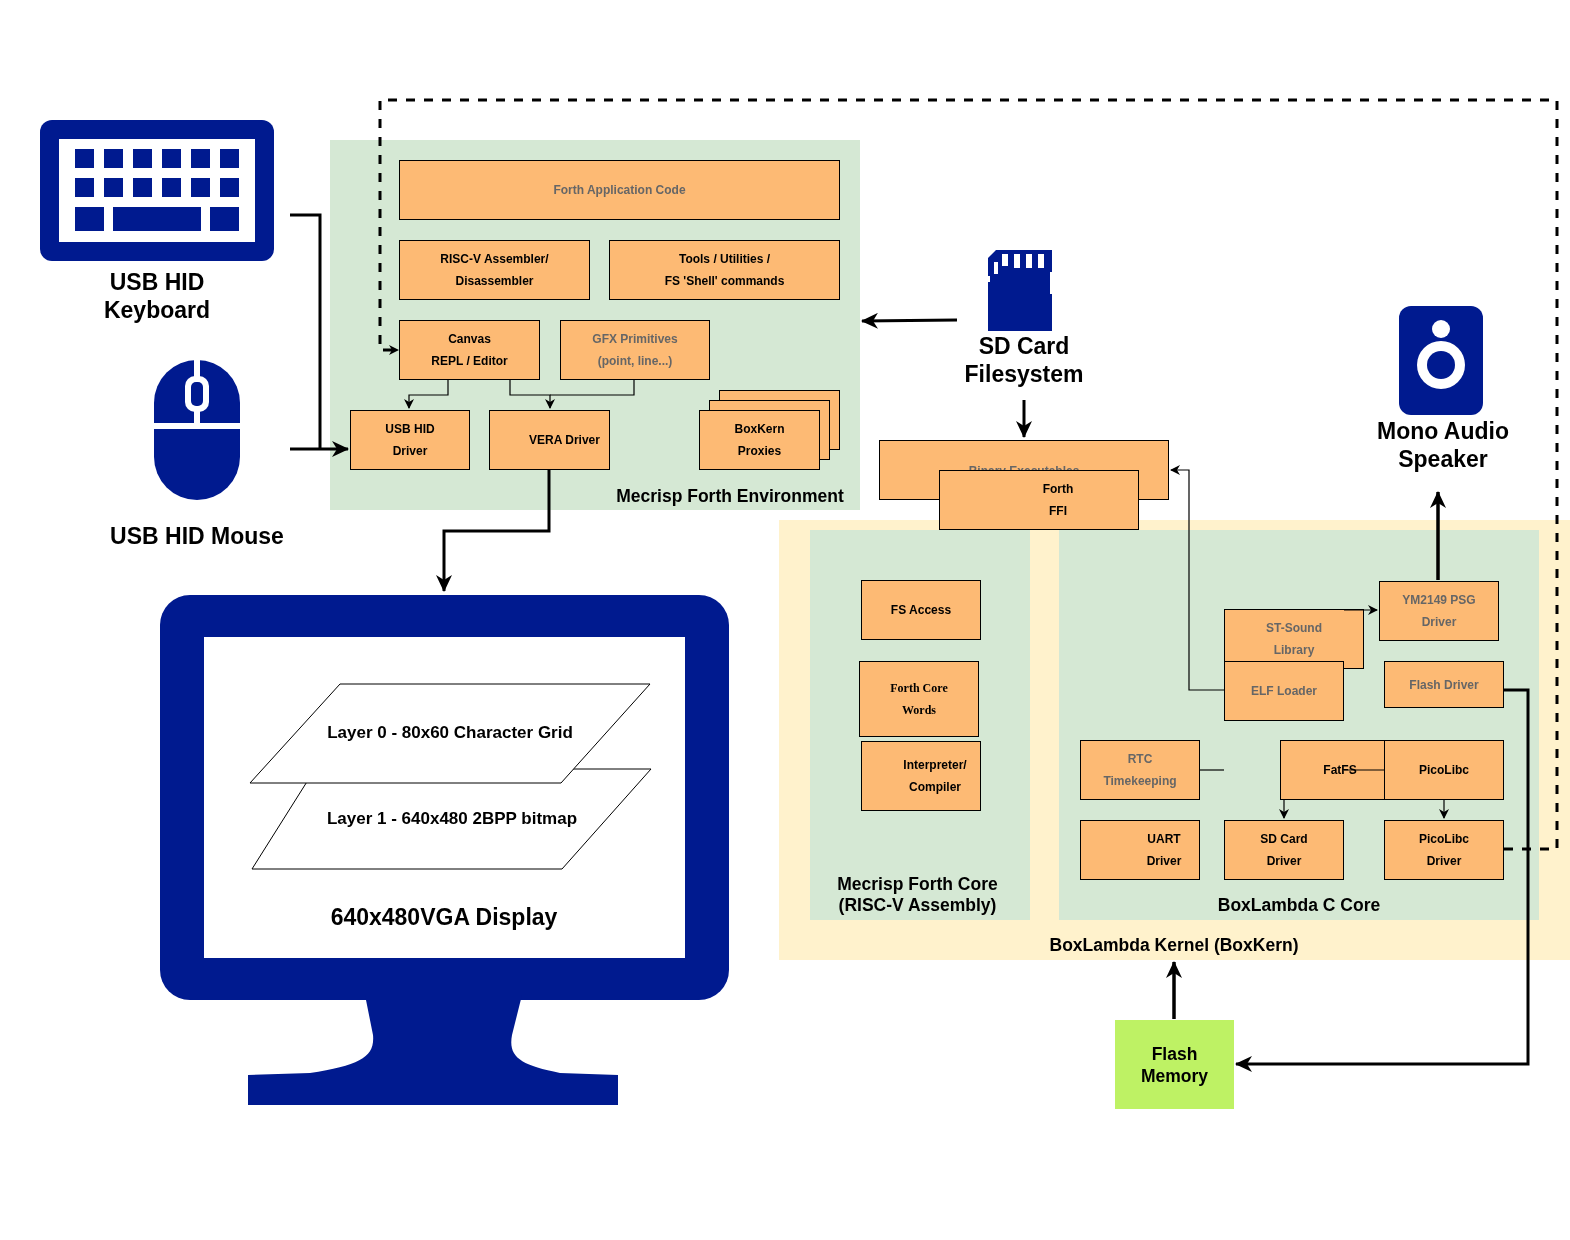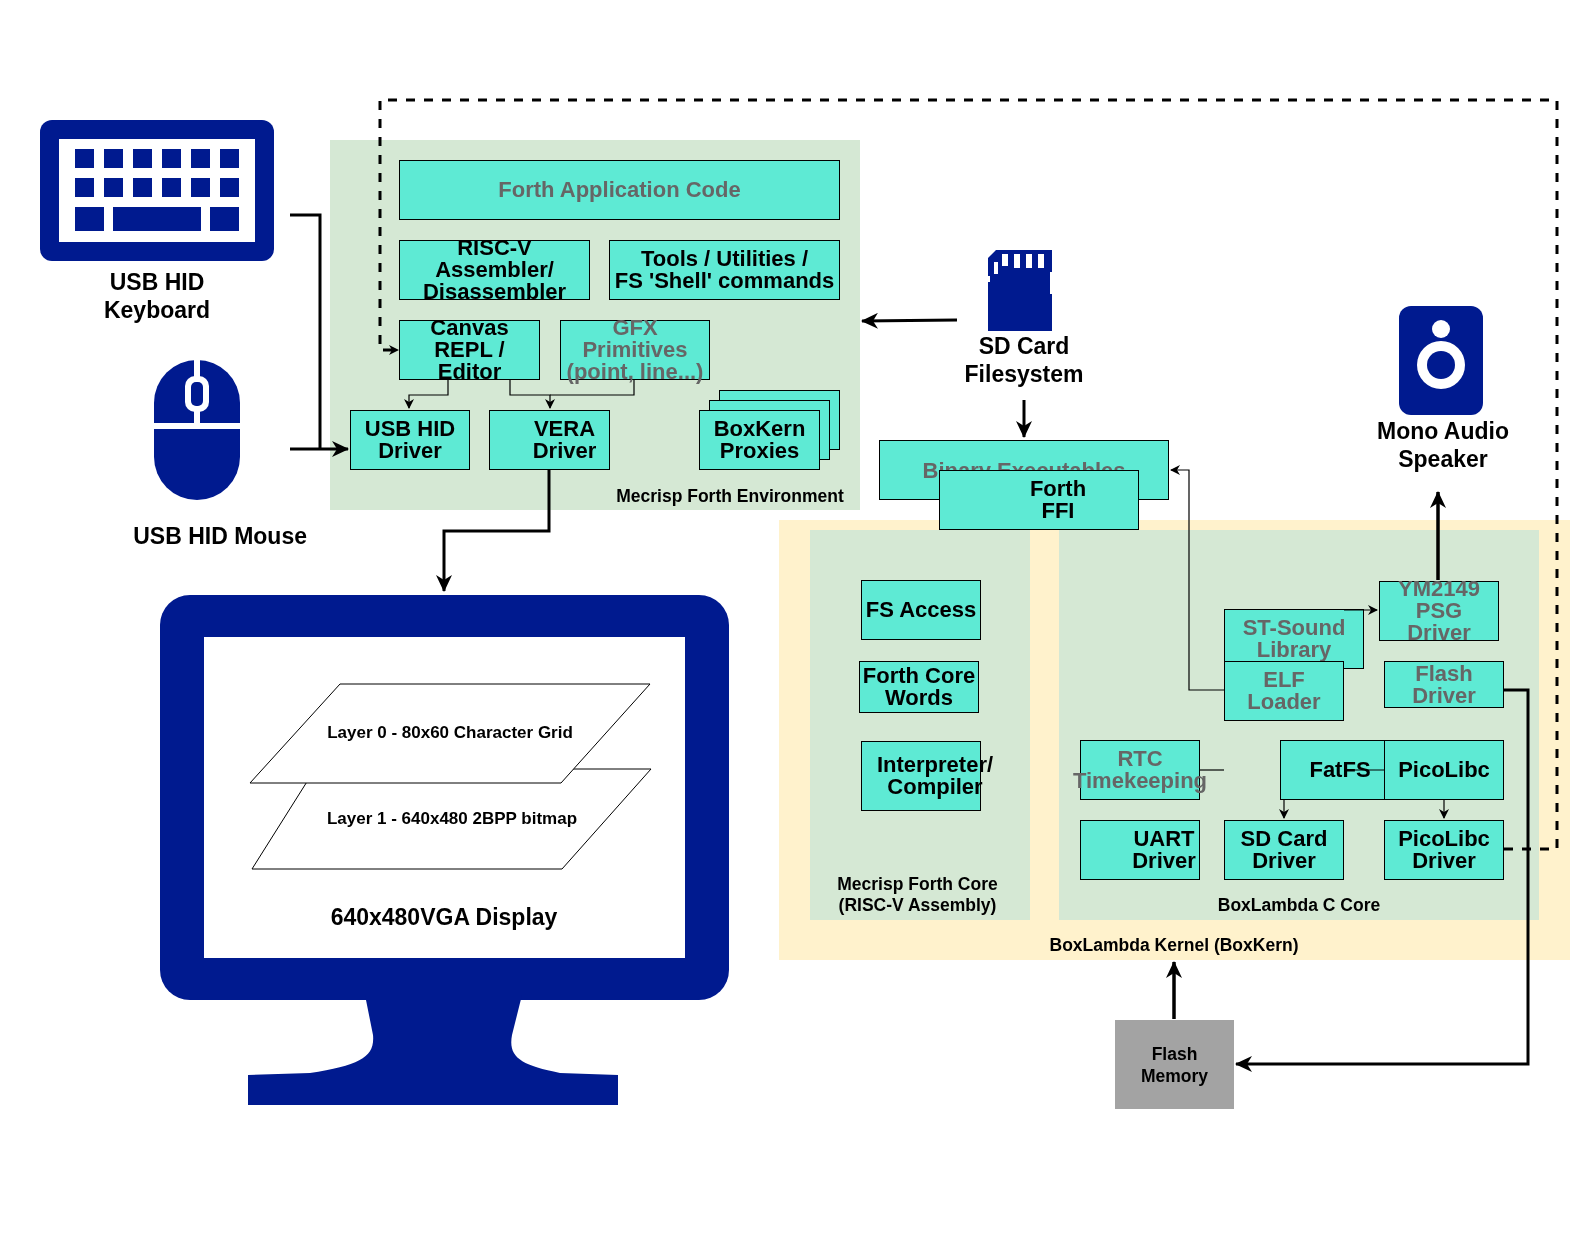--- a/index.html
+++ b/index.html
@@ -1,24 +1,24 @@
 <!DOCTYPE html>
 <html><head>
 <meta charset="utf-8">
 <style>
   html, body { margin: 0; padding: 0; background: #ffffff; }
   body { width: 1570px; height: 1240px; position: relative; overflow: hidden;
          font-family: "Liberation Sans", sans-serif; }
   .abs { position: absolute; box-sizing: border-box; }
   .region-green { background: #d5e8d4; }
   .region-yellow { background: #fff2cc; }
-  .region-blue { background: #a3a3a3; }
-  .box { position: absolute; box-sizing: border-box; background: #5eead4; border: 1.3px solid #000;
+  .region-blue { background: #bef264; }
+  .box { position: absolute; box-sizing: border-box; background: #fdba74; border: 1.3px solid #000;
          display: flex; align-items: center; justify-content: center; text-align: center;
-         font-weight: bold; font-size: 22px; line-height: 22px; color: #000; white-space: pre-line; }
+         font-weight: bold; font-size: 12px; line-height: 22px; color: #000; white-space: pre-line; }
   .box.grey { color: #666666; }
   .lbl { position: absolute; font-weight: bold; color: #000; text-align: center; white-space: pre-line; }
   .big { font-size: 23px; line-height: 28px; }
   .med { font-size: 17.5px; line-height: 21px; }
   svg.overlay { position: absolute; left: 0; top: 0; pointer-events: none; }
   .icon { position: absolute; }
 </style>
 </head>
 <body>
 
@@ -45,21 +45,21 @@
 <div class="box" style="left:709px;top:400px;width:121px;height:60px;"></div>
 <div class="box" style="left:699px;top:410px;width:121px;height:60px;">BoxKern
 Proxies</div>
 <div class="lbl med" style="left:600px;top:486px;width:260px;">Mecrisp Forth Environment</div>
 
 <div class="box grey" style="left:879px;top:440px;width:290px;height:60px;padding-top:2px;">Binary Executables</div>
 <div class="box" style="left:939px;top:470px;width:200px;height:60px;padding-left:38px;">Forth
 FFI</div>
 
 <div class="box" style="left:861px;top:580px;width:120px;height:60px;">FS Access</div>
-<div class="box" style="left:859px;top:661px;width:120px;height:52px;">Forth Core
+<div class="box" style="left:859px;top:661px;width:120px;height:76px;font-family:Liberation Serif, serif;">Forth Core
 Words</div>
 <div class="box" style="left:861px;top:741px;width:120px;height:70px;padding-left:28px;">Interpreter/
 Compiler</div>
 <div class="lbl med" style="left:810px;top:874px;width:215px;">Mecrisp Forth Core
 (RISC-V Assembly)</div>
 
 <div class="box grey" style="left:1224px;top:581px;width:140px;height:60px;margin-top:28px;">ST-Sound
 Library</div>
 <div class="box grey" style="left:1379px;top:581px;width:120px;height:60px;">YM2149 PSG
 Driver</div>
@@ -101,21 +101,21 @@
 <div class="lbl big" style="left:57px;top:268px;width:200px;">USB HID
 Keyboard</div>
 
 <svg class="icon" style="left:154px;top:360px;" width="86" height="140" viewBox="0 0 86 140">
   <path d="M0,43 A43,43 0 0 1 86,43 L86,97 A43,43 0 0 1 0,97 Z" fill="#001a8f"></path>
   <rect x="0" y="63" width="86" height="6" fill="#ffffff"></rect>
   <rect x="40" y="0" width="6" height="63" fill="#ffffff"></rect>
   <rect x="31" y="16" width="24" height="36" rx="10" fill="#ffffff"></rect>
   <rect x="37" y="22" width="12" height="24" rx="5" fill="#001a8f"></rect>
 </svg>
-<div class="lbl big" style="left:87px;top:522px;width:220px;text-align:right;">USB HID Mouse</div>
+<div class="lbl big" style="left:87px;top:522px;width:220px;">USB HID Mouse</div>
 
 <svg class="icon" style="left:988px;top:250px;" width="66" height="81" viewBox="0 0 66 81">
   <path d="M8,0 L64,0 L64,22 L62,22 L62,44 L64,44 L64,81 L0,81 L0,32 L2,32 L2,26 L0,26 L0,8 Z" fill="#001a8f"></path>
   <rect x="14" y="4" width="6" height="12" fill="#fff"></rect>
   <rect x="26" y="4" width="6" height="14" fill="#fff"></rect>
   <rect x="38" y="4" width="6" height="14" fill="#fff"></rect>
   <rect x="50" y="4" width="6" height="14" fill="#fff"></rect>
   <rect x="6" y="12" width="4" height="12" fill="#fff"></rect>
 </svg>
 <div class="lbl big" style="left:924px;top:332px;width:200px;">SD Card

